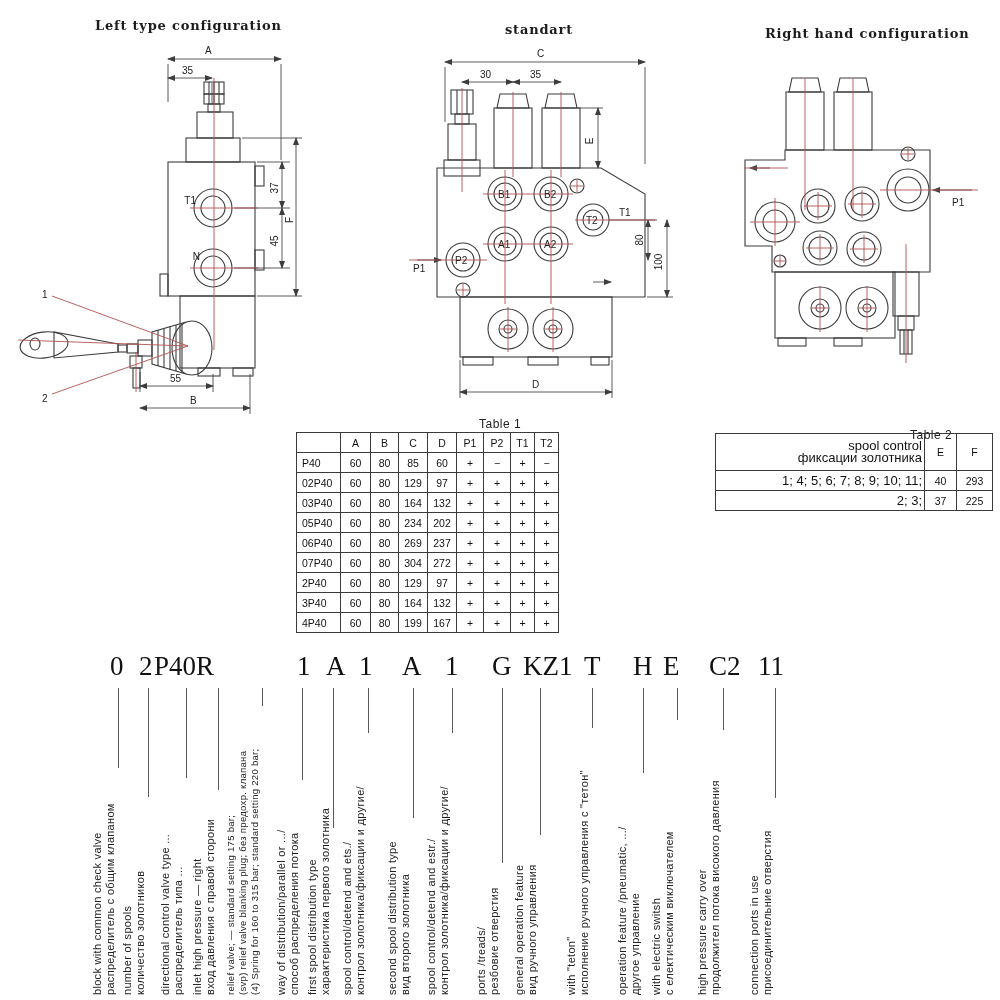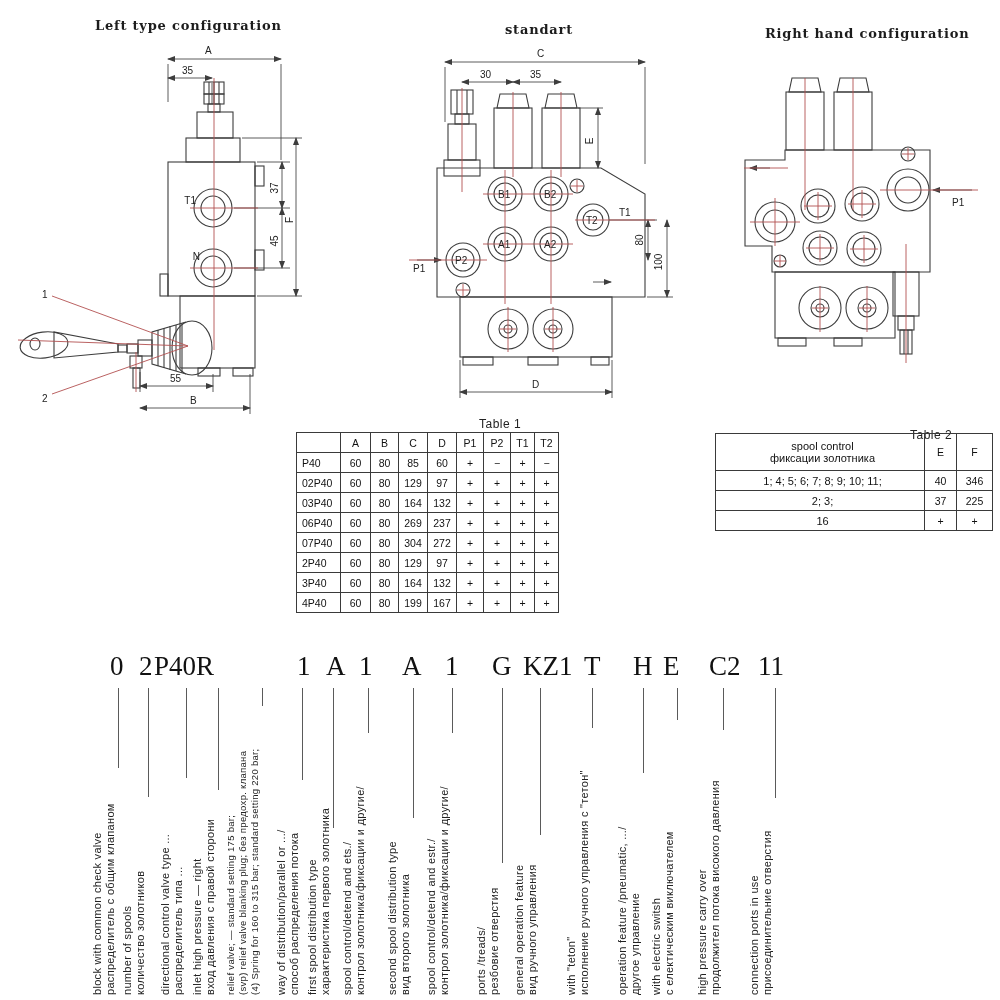--- a/index.html
+++ b/index.html
@@ -6,21 +6,21 @@
   body{width:1000px;height:1000px;position:relative;overflow:hidden;
        font-family:"Liberation Sans",sans-serif;color:#1a1a1a;}
   .abs{position:absolute;}
   .dtitle{font-family:"DejaVu Serif",serif;font-weight:bold;font-size:13px;
           letter-spacing:.8px;color:#1c1c1c;white-space:nowrap;}
   .tbl-title{font-size:12px;color:#222;letter-spacing:.5px;}
   table{border-collapse:collapse;table-layout:fixed;}
   td{border:1px solid #3a3a3a;font-size:10.5px;text-align:center;
      padding:0 2px;height:19px;color:#111;overflow:hidden;white-space:nowrap;}
   .t1-name{text-align:left;padding-left:5px;}
-  .t2-lbl{text-align:center;padding-left:7px;font-size:11px;line-height:12px;}
+  .t2-lbl{text-align:right;padding-left:7px;font-size:13px;line-height:12px;}
   .code{position:absolute;top:651px;font-family:"Liberation Serif",serif;
         font-size:27px;color:#111;white-space:nowrap;}
   .leader{position:absolute;top:688px;width:1px;background:#5a5a5a;}
   .lblcol{position:absolute;top:995px;width:307px;transform:rotate(-90deg);
           transform-origin:0 0;font-size:11px;line-height:13px;
           letter-spacing:.3px;white-space:nowrap;color:#222;}
   .lblcol.small{font-size:9.5px;line-height:12px;}
   svg{position:absolute;overflow:visible;}
   svg text{font-family:"Liberation Sans",sans-serif;font-size:10px;fill:#222;}
   .blk{stroke:#3d3d3d;stroke-width:1.1;fill:none;}
@@ -346,20 +346,31 @@
         <td>60</td>
         <td>80</td>
         <td>164</td>
         <td>132</td>
         <td>+</td>
         <td>+</td>
         <td>+</td>
         <td>+</td>
   </tr>
   <tr>
+    <td class="t1-name">05P40</td>
+        <td>60</td>
+        <td>80</td>
+        <td>234</td>
+        <td>202</td>
+        <td>+</td>
+        <td>+</td>
+        <td>+</td>
+        <td>+</td>
+  </tr>
+  <tr>
     <td class="t1-name">06P40</td>
         <td>60</td>
         <td>80</td>
         <td>269</td>
         <td>237</td>
         <td>+</td>
         <td>+</td>
         <td>+</td>
         <td>+</td>
   </tr>
@@ -422,31 +433,26 @@
     <td class="t2-lbl" style="height:36px">
       <div>spool control</div>
       <div>фиксации золотника</div>
     </td>
     <td>E</td>
     <td>F</td>
   </tr>
   <tr>
     <td class="t2-lbl">1;  4;  5;  6;  7;  8;  9;  10;  11;</td>
     <td>40</td>
-    <td>346</td>
+    <td>293</td>
   </tr>
   <tr>
     <td class="t2-lbl">2;  3;</td>
     <td>37</td>
     <td>225</td>
-  </tr>
-  <tr>
-    <td class="t2-lbl">16</td>
-    <td>+</td>
-    <td>+</td>
   </tr>
 </tbody>
   </table>
 
 <div>
   <span class="code" style="left:110px">0</span>
   <span class="code" style="left:139px">2</span>
   <span class="code" style="left:154px">P40R</span>
   <span class="code" style="left:297px">1</span>
   <span class="code" style="left:326px">A</span>

